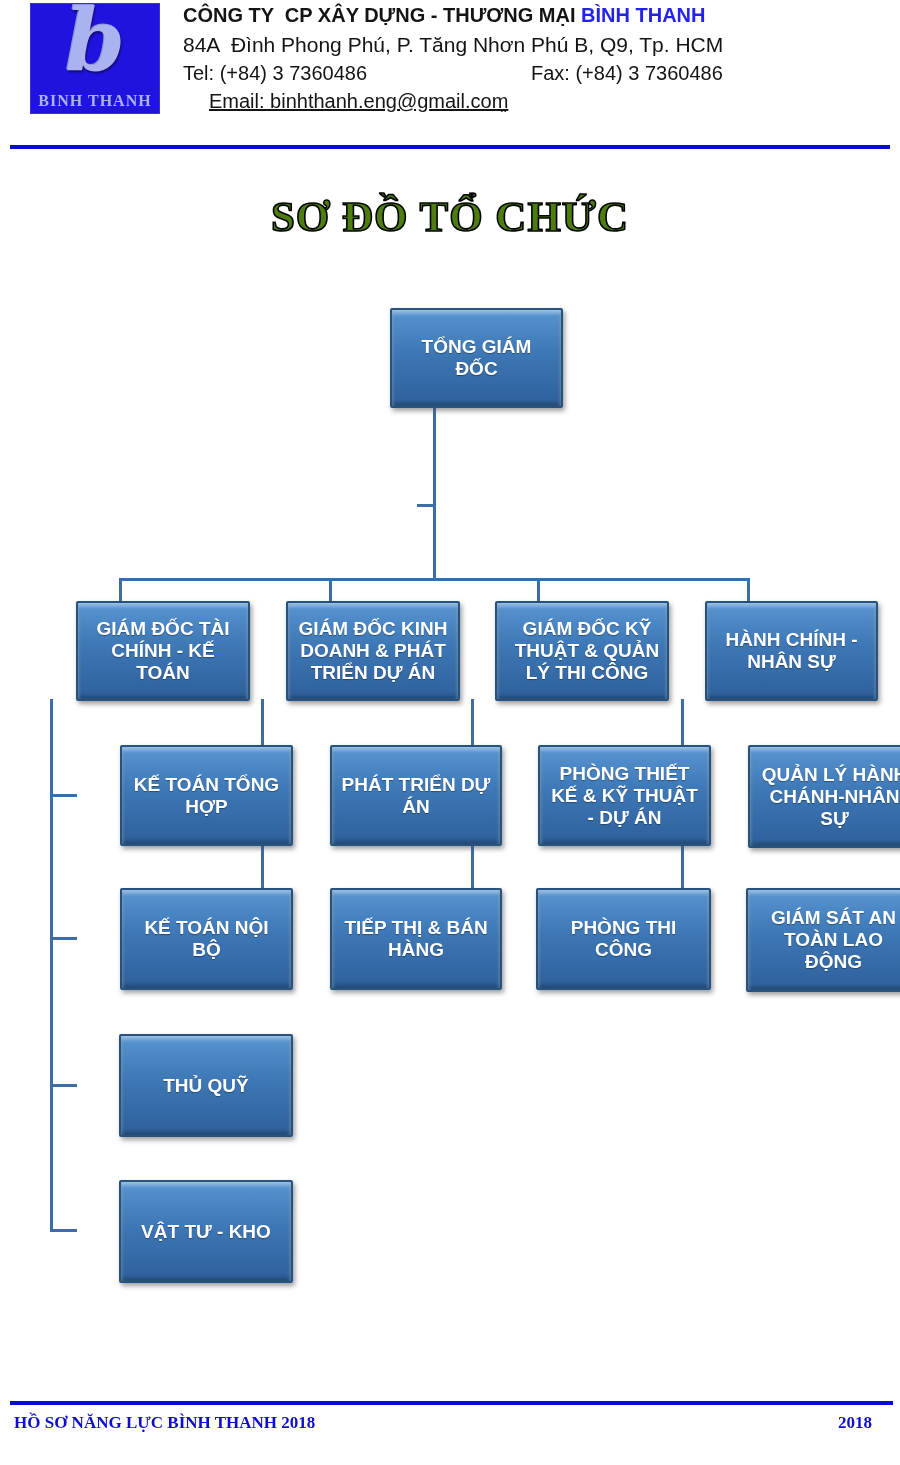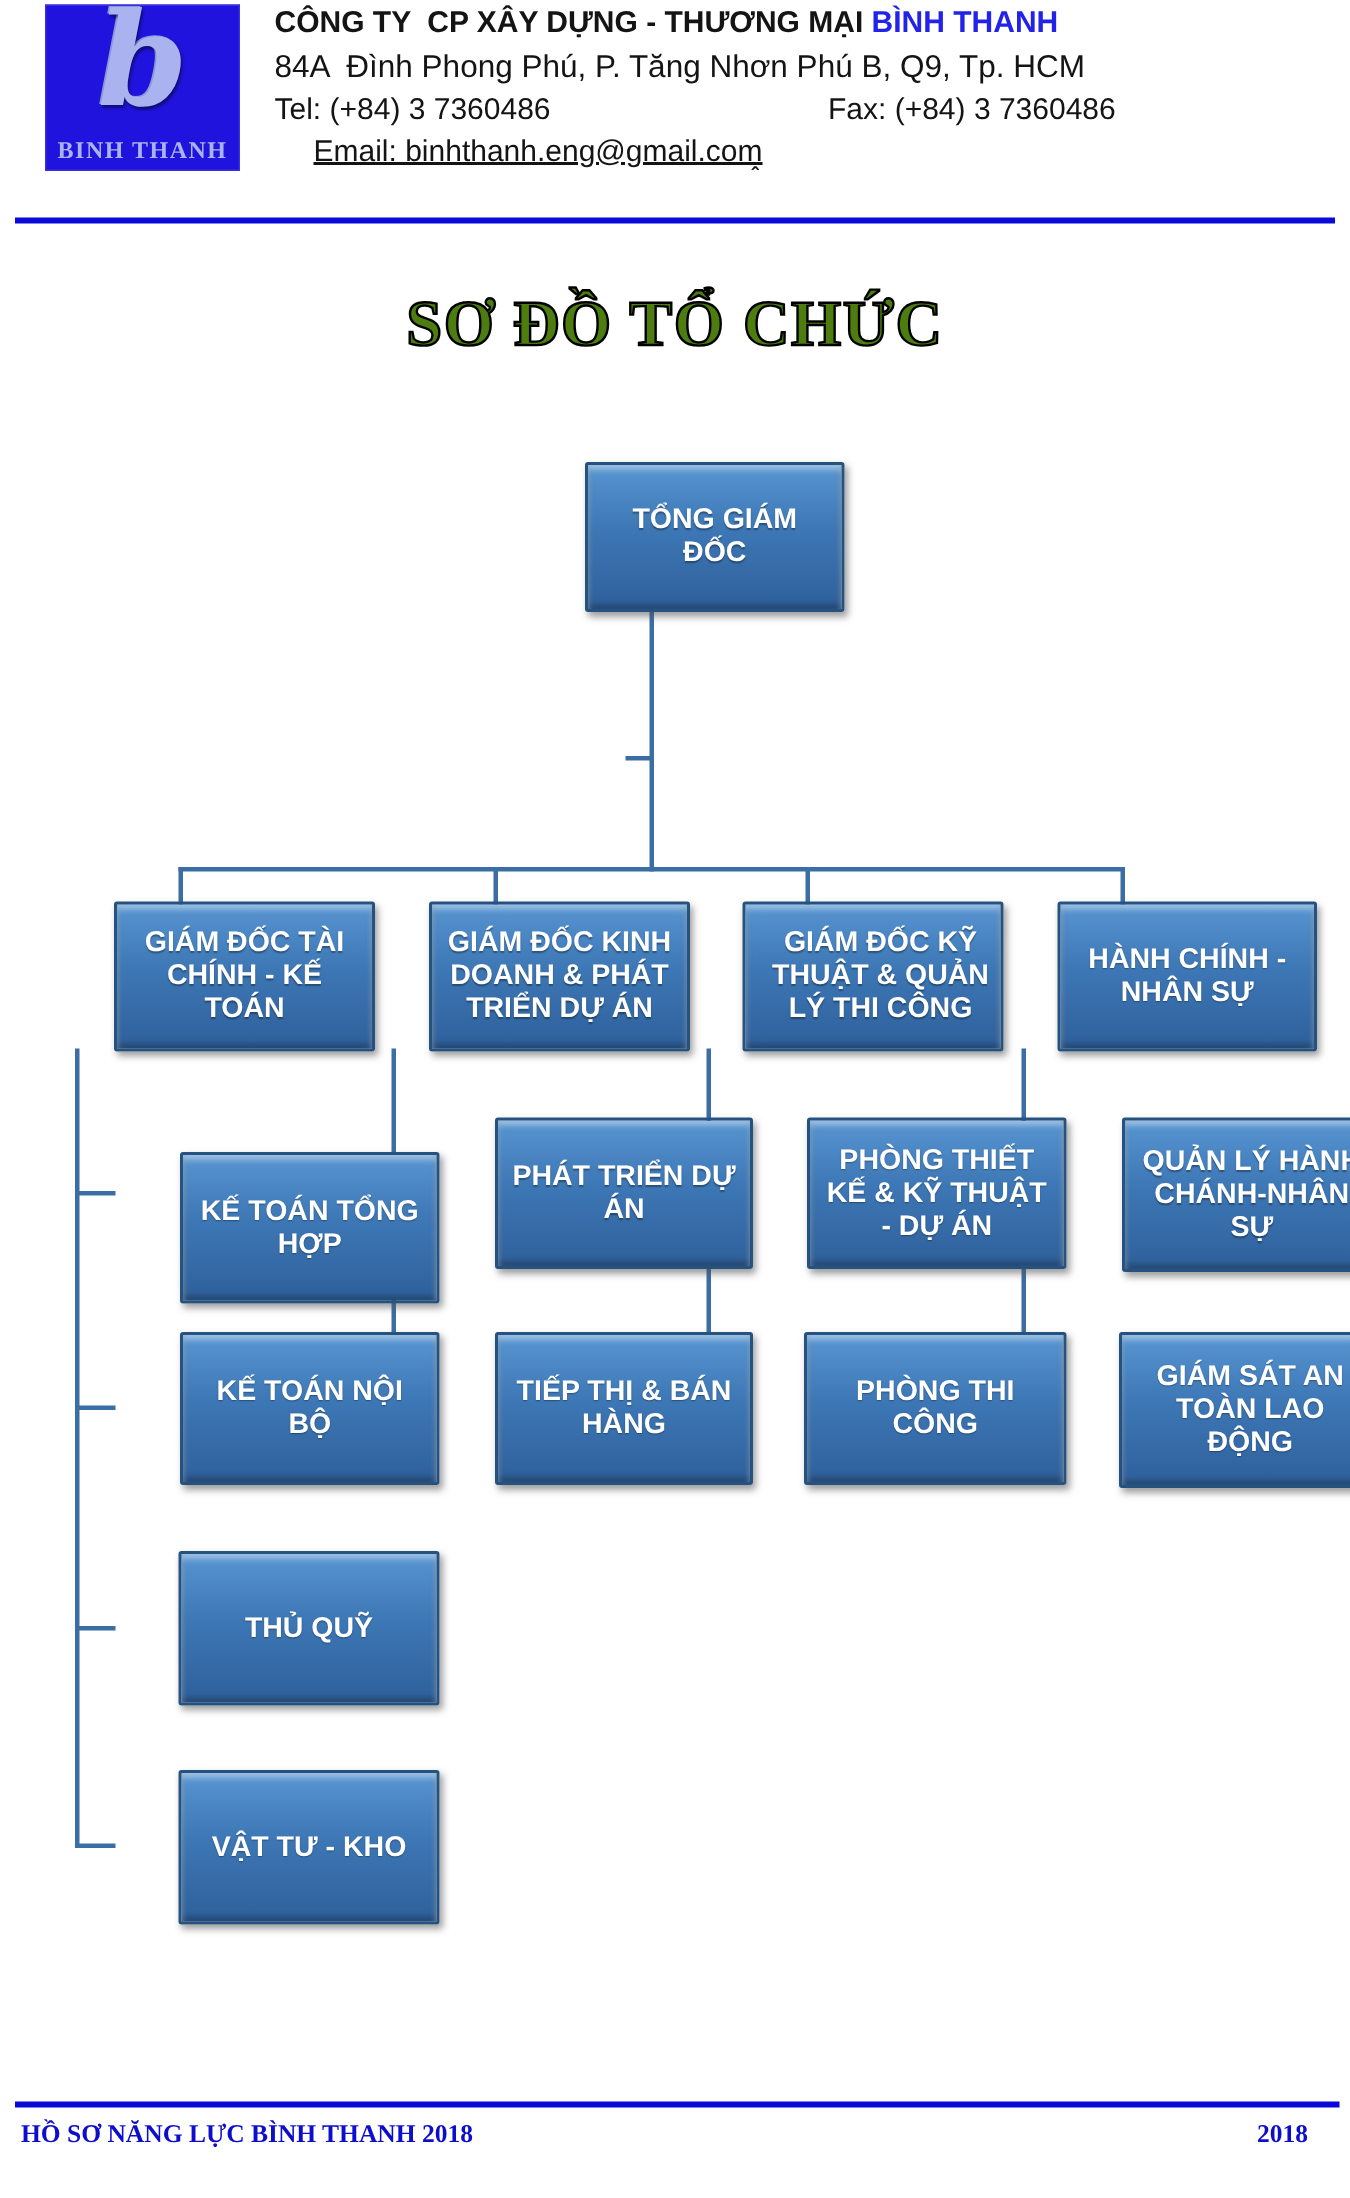--- a/index.html
+++ b/index.html
@@ -13,21 +13,21 @@
         font-family:"DejaVu Serif",serif;font-style:italic;font-weight:bold;
         font-size:86px;color:#aab3ef;text-shadow:1px 2px 2px rgba(0,0,0,0.45),-1px -1px 0 #8d97d8;}
   .logo .cap{position:absolute;left:0;right:0;bottom:3px;text-align:center;
         font-family:"Liberation Serif",serif;font-weight:bold;font-size:16px;
         color:#aab3ef;letter-spacing:1px;}
   .hline{position:absolute;white-space:pre;color:#141414;font-size:20px;}
   .h1{left:183px;top:4px;font-weight:bold;font-size:20px;}
   .h1 .brand{color:#2222e8;}
   .h2{left:183px;top:33px;font-size:21px;}
   .h3a{left:183px;top:62px;}
-  .h3b{left:552px;top:62px;}
+  .h3b{left:531px;top:62px;}
   .h4{left:209px;top:90px;text-decoration:underline;}
   .caret{position:absolute;left:501px;top:108px;font-size:14px;font-weight:bold;color:#141414;}
   .rule{position:absolute;height:4px;background:#0a0ad8;}
   .rule-top{left:10px;top:145px;width:880px;}
   .rule-bottom{left:10px;top:1401px;width:883px;}
 
   
   .title{position:absolute;left:0;top:188px;width:900px;text-align:center;
          font-family:"Liberation Serif",serif;font-weight:bold;font-size:43px;
          line-height:58px;color:#4d7c0f;letter-spacing:1px;
@@ -106,21 +106,21 @@
   <div class="node" style="left:243px;top:601px;width:174px;height:100px;">
       <span class="lbl">GIÁM ĐỐC KINH DOANH &amp; PHÁT TRIỂN DỰ ÁN</span>
     </div>
   <div class="node" style="left:452px;top:601px;width:174px;height:100px;padding-left:16px;">
       <span class="lbl">GIÁM ĐỐC KỸ THUẬT &amp; QUẢN LÝ THI CÔNG</span>
     </div>
   <div class="node" style="left:662px;top:601px;width:173px;height:100px;">
       <span class="lbl">HÀNH CHÍNH - NHÂN SỰ</span>
     </div>
 
-  <div class="node" style="left:77px;top:768px;width:173px;height:101px;">
+  <div class="node" style="left:77px;top:745px;width:173px;height:101px;">
       <span class="lbl">KẾ TOÁN TỔNG HỢP</span>
     </div>
   <div class="node" style="left:77px;top:888px;width:173px;height:102px;">
       <span class="lbl">KẾ TOÁN NỘI BỘ</span>
     </div>
   <div class="node" style="left:76px;top:1034px;width:174px;height:103px;">
       <span class="lbl">THỦ QUỸ</span>
     </div>
   <div class="node" style="left:76px;top:1180px;width:174px;height:103px;">
       <span class="lbl">VẬT TƯ - KHO</span>

